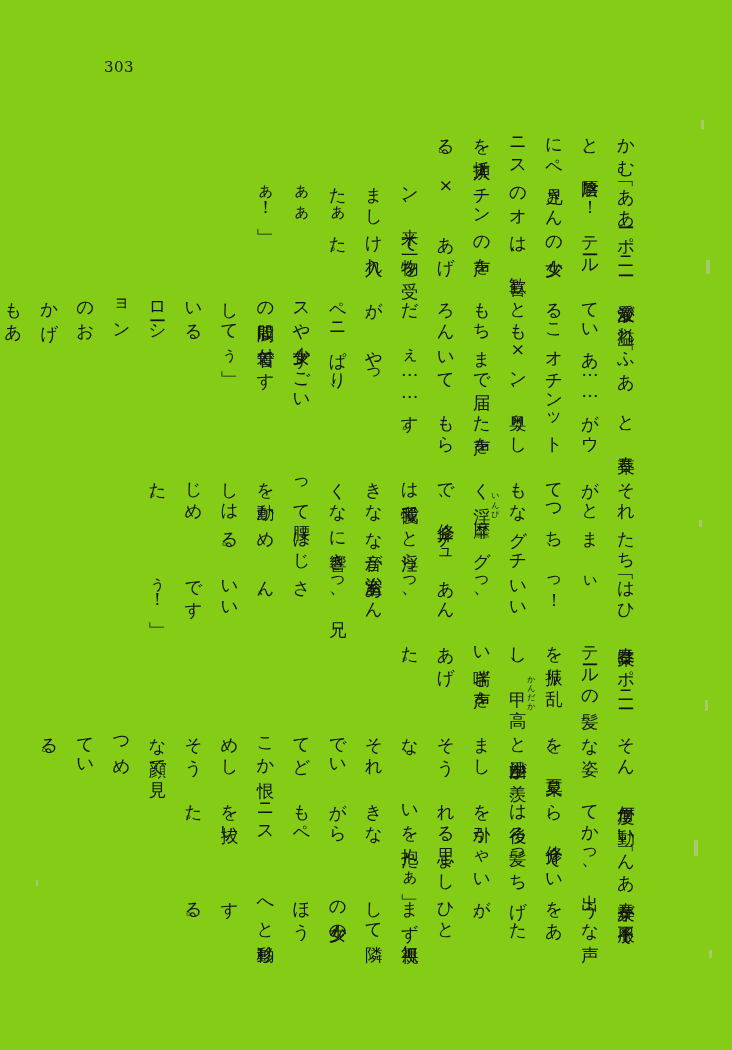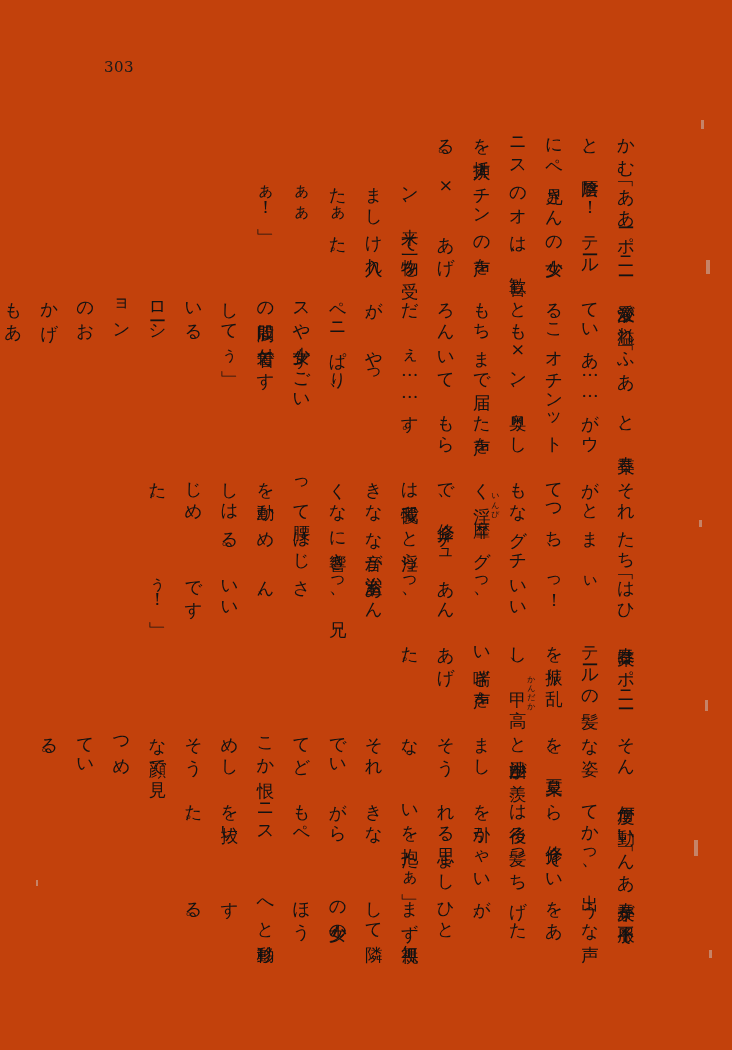--- a/index.html
+++ b/index.html
@@ -11,21 +11,21 @@
     width: 732px;
     height: 1050px;
     overflow: hidden;
     font-family: "DejaVu Serif", "Liberation Serif", serif;
   }
 
   #page {
     position: relative;
     width: 732px;
     height: 1050px;
-    background: #c2410c;
+    background: #84cc16;
   }
 
   
   #page-number {
     position: absolute;
     top: 58px;
     left: 104px;
     font-size: 15px;
     color: #1a1a1a;
     letter-spacing: 0.5px;

